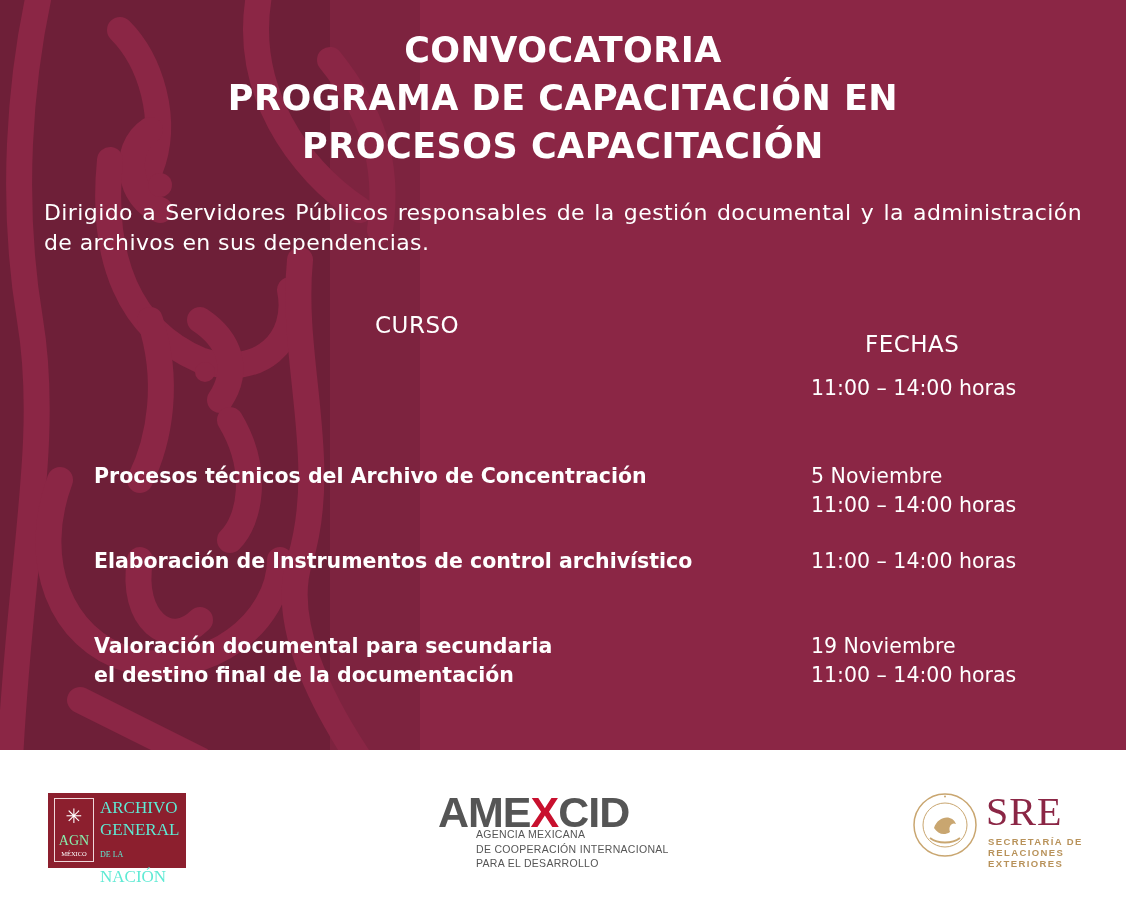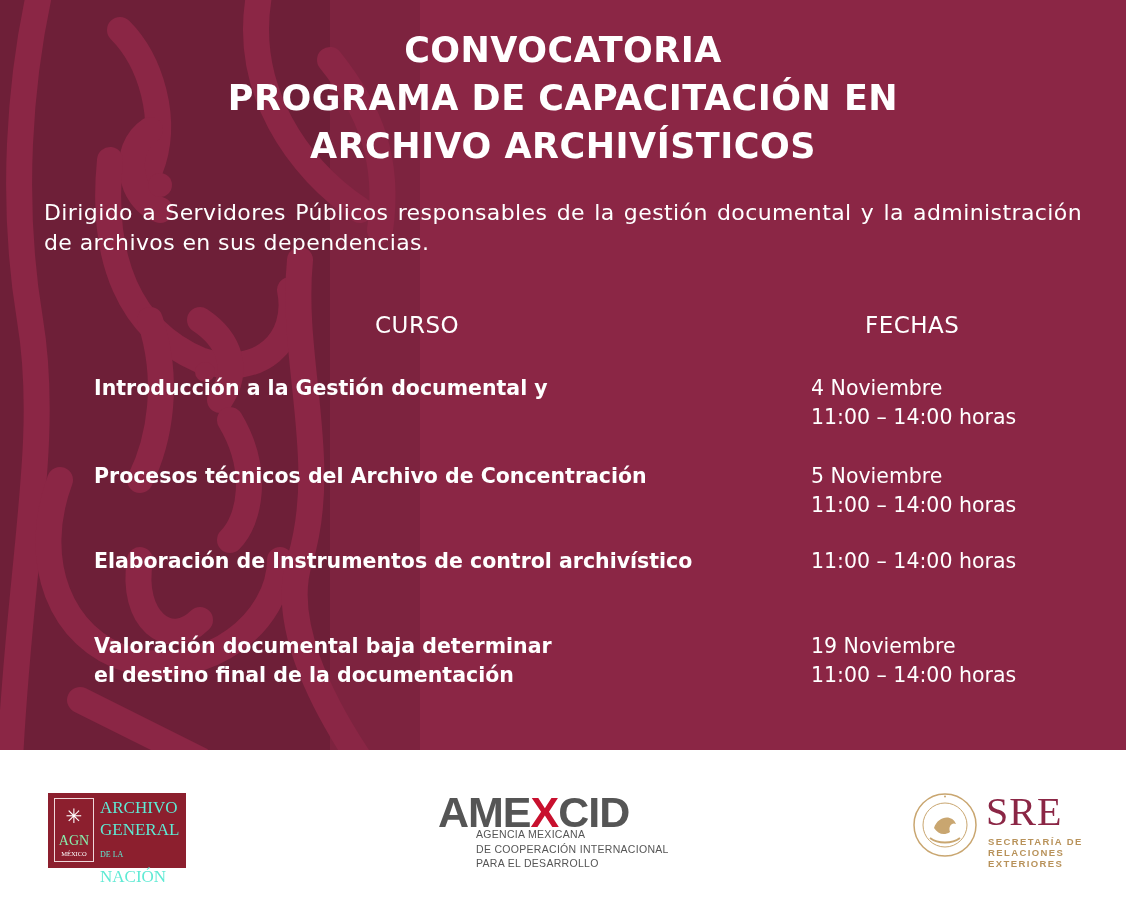--- a/index.html
+++ b/index.html
@@ -57,34 +57,32 @@
       <circle cx="160" cy="185" r="12"></circle>
       <circle cx="205" cy="372" r="10"></circle>
     </g>
     <rect x="330" y="0" width="90" height="750" fill="#8b2645" opacity="0.55"></rect>
   </svg>
 
   <div class="content">
     <div class="title">
       <div>CONVOCATORIA</div>
       <div>PROGRAMA DE CAPACITACIÓN EN</div>
-      <div>ARCHIVO ARCHIVÍSTICOS</div>
+      <div>PROCESOS CAPACITACIÓN</div>
     </div>
 
     <div class="intro">Dirigido a Servidores Públicos responsables de la gestión documental y la administración de archivos en sus dependencias.</div>
 
     <div class="col-h" style="left:375px;">CURSO</div>
-    <div class="col-h" style="left:865px;">FECHAS</div>
+    <div class="col-h" style="left:865px;margin-top:19px;">FECHAS</div>
 
     <div class="row" style="top:374px;">
       <div class="course">
-        <div>Introducción a la Gestión documental y</div>
       </div>
       <div class="date">
-        <div>4 Noviembre</div>
         <div>11:00 – 14:00 horas</div>
       </div>
     </div>
 
     <div class="row" style="top:462px;">
       <div class="course">
         <div>Procesos técnicos del Archivo de Concentración</div>
       </div>
       <div class="date">
         <div>5 Noviembre</div>
@@ -96,21 +94,21 @@
       <div class="course">
         <div>Elaboración de Instrumentos de control archivístico</div>
       </div>
       <div class="date">
         <div>11:00 – 14:00 horas</div>
       </div>
     </div>
 
     <div class="row" style="top:632px;">
       <div class="course">
-        <div>Valoración documental baja determinar</div>
+        <div>Valoración documental para secundaria</div>
         <div>el destino final de la documentación</div>
       </div>
       <div class="date">
         <div>19 Noviembre</div>
         <div>11:00 – 14:00 horas</div>
       </div>
     </div>
   </div>
 </div>
 

